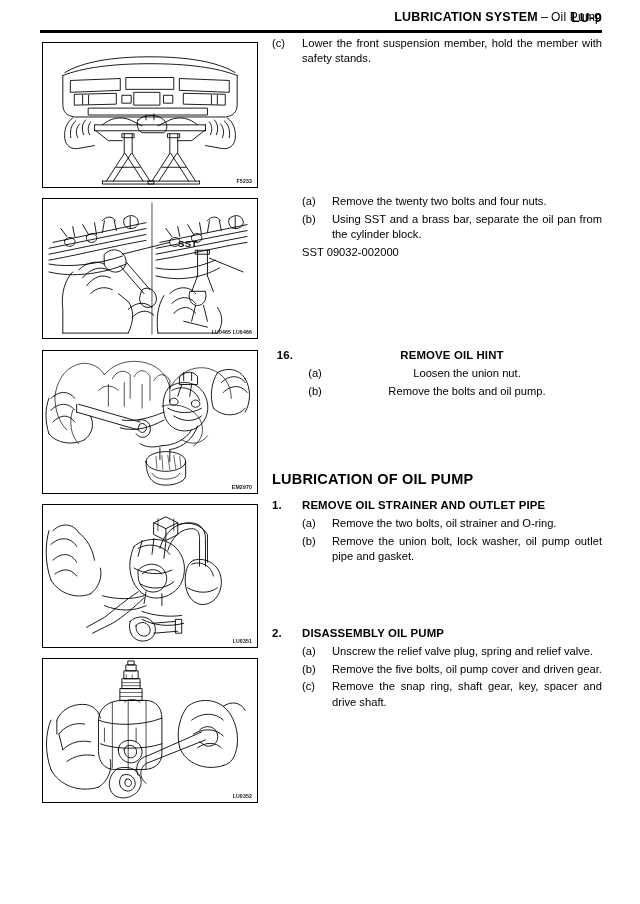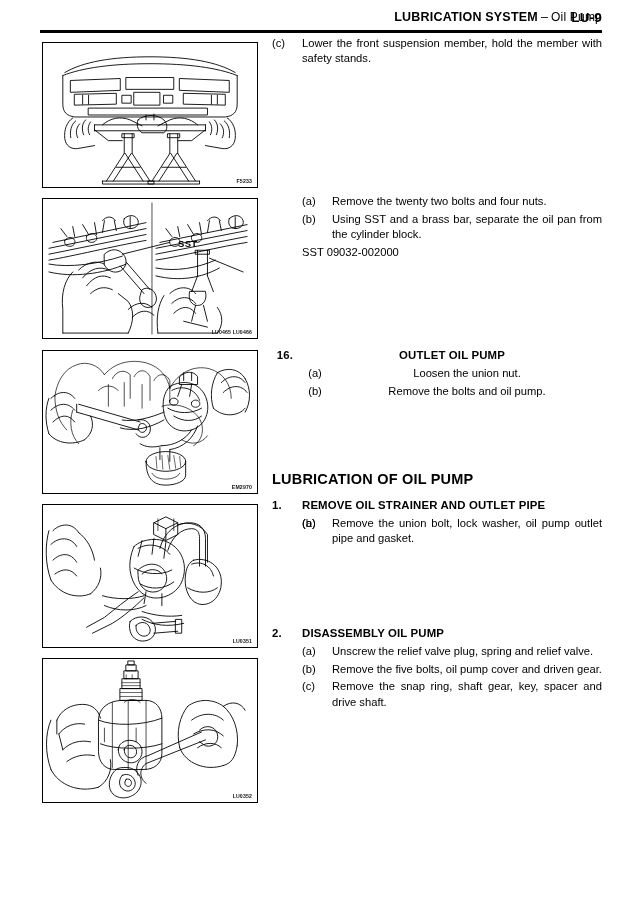--- a/index.html
+++ b/index.html
@@ -533,21 +533,21 @@
       <div class="item justify">
         <span class="mark">(b)</span>
         <span class="txt">Using SST and a brass bar, separate the oil pan from the cylinder block.</span>
       </div>
       <div class="plain">SST 09032-002000</div>
     </div>
 
     <div class="block" style="top:312px;text-align:center;">
       <div class="num-head">
         <span class="n">16.</span>
-        <span class="t">OUTLET OIL PUMP</span>
+        <span class="t">REMOVE OIL HINT</span>
       </div>
       <div class="item">
         <span class="mark">(a)</span>
         <span class="txt">Loosen the union nut.</span>
       </div>
       <div class="item">
         <span class="mark">(b)</span>
         <span class="txt">Remove the bolts and oil pump.</span>
       </div>
     </div>
@@ -556,20 +556,21 @@
       <div class="section-head">LUBRICATION OF OIL PUMP</div>
     </div>
 
     <div class="block" style="top:462px;">
       <div class="num-head">
         <span class="n">1.</span>
         <span class="t">REMOVE OIL STRAINER AND OUTLET PIPE</span>
       </div>
       <div class="item">
         <span class="mark">(a)</span>
+        <span class="txt">Remove the two bolts, oil strainer and O-ring.</span>
       </div>
       <div class="item justify">
         <span class="mark">(b)</span>
         <span class="txt">Remove the union bolt, lock washer, oil pump outlet pipe and gasket.</span>
       </div>
     </div>
 
     <div class="block" style="top:590px;">
       <div class="num-head">
         <span class="n">2.</span>

